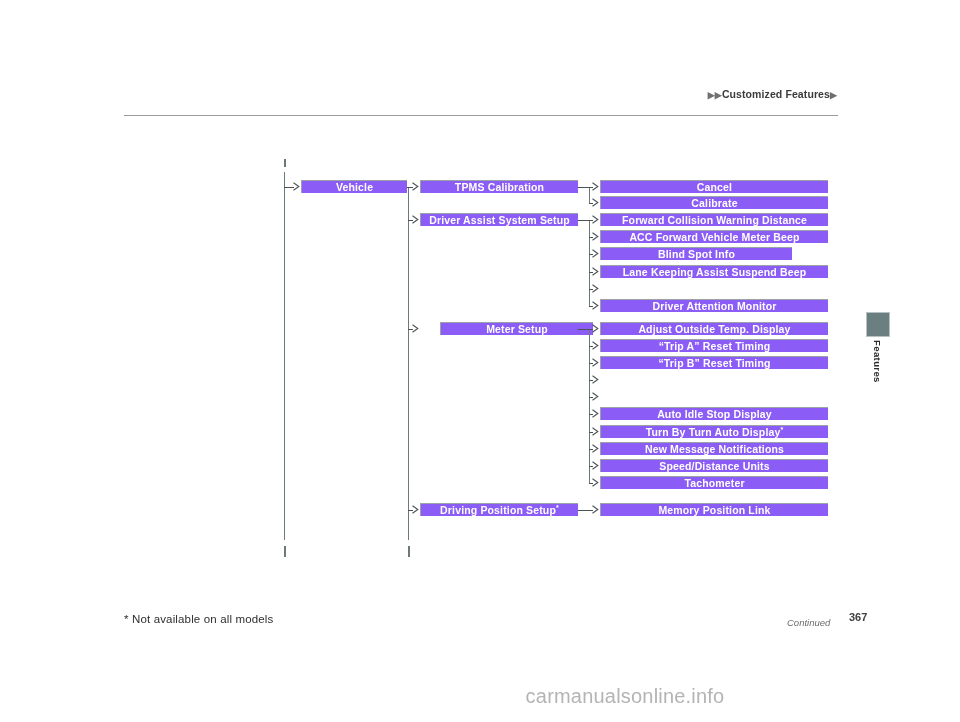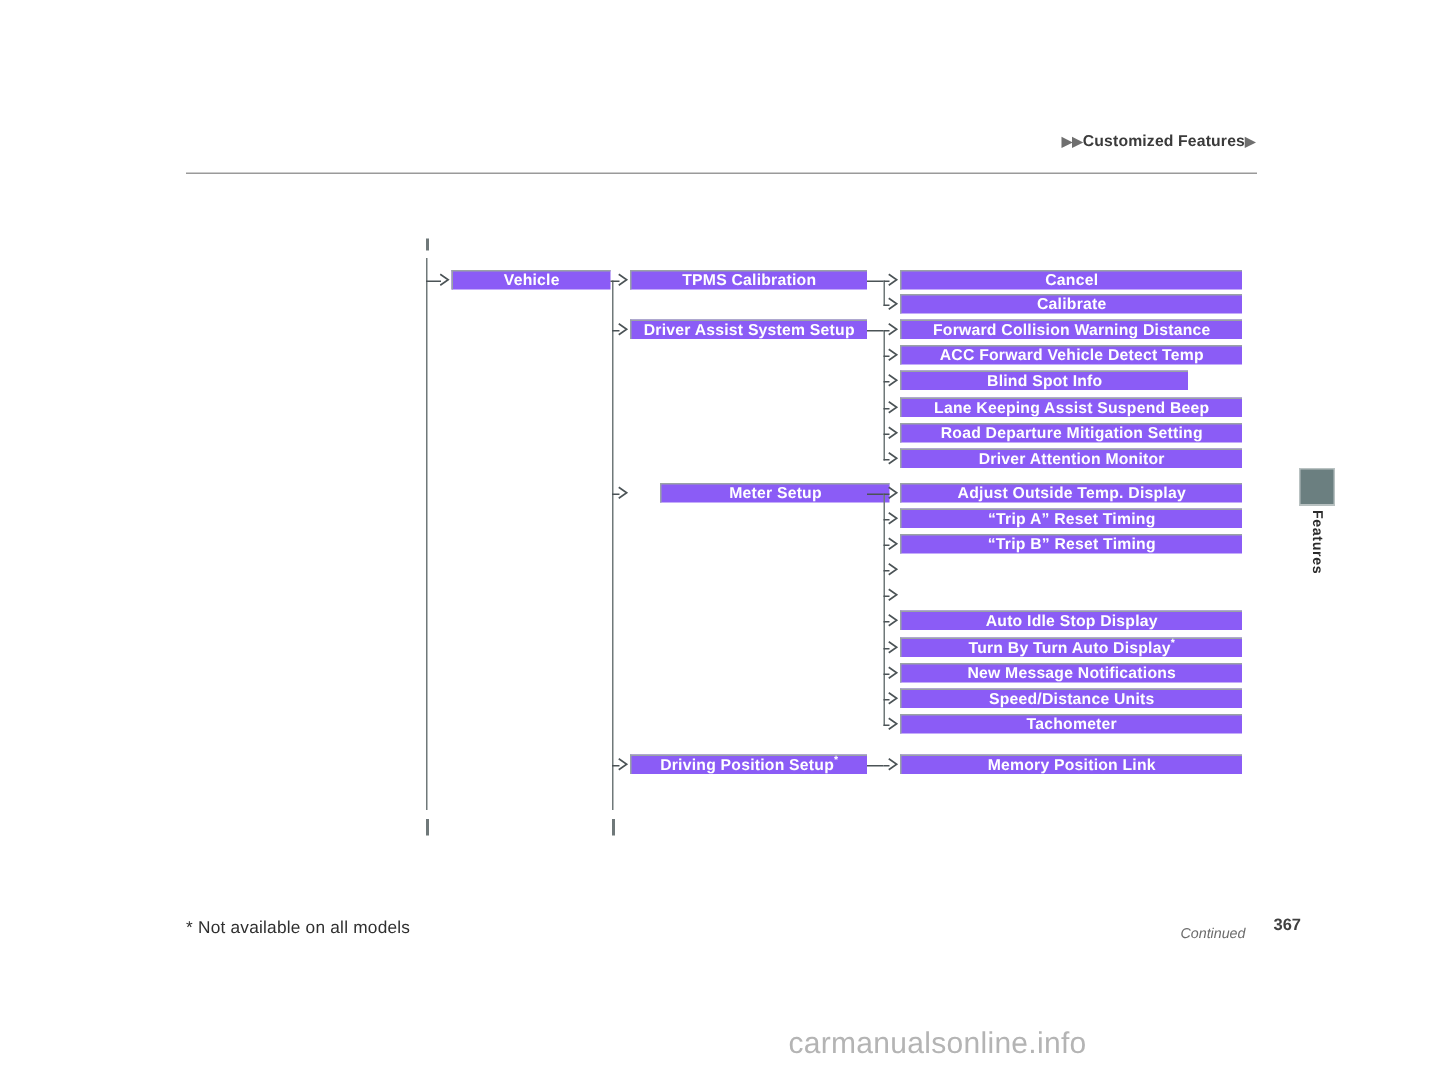--- a/index.html
+++ b/index.html
@@ -246,42 +246,41 @@
         <path d="M0.5 0.8 L5.8 4.5 L0.5 8.2" fill="none" stroke="#4b5356" stroke-width="1.1"></path>
       </svg>
     </div>
     <div class="node" style="left: 600px; top: 213px; width: 228px;"><span>Forward Collision Warning Distance</span></div>
     <div class="hline" style="left: 589px; top: 236.5px; width: 4px;"></div>
     <div class="arrow" style="left: 592px; top: 232px;">
       <svg width="7" height="9" viewBox="0 0 7 9">
         <path d="M0.5 0.8 L5.8 4.5 L0.5 8.2" fill="none" stroke="#4b5356" stroke-width="1.1"></path>
       </svg>
     </div>
-    <div class="node" style="left: 600px; top: 230px; width: 228px;"><span>ACC Forward Vehicle Detect Temp</span></div>
+    <div class="node" style="left: 600px; top: 230px; width: 228px;"><span>ACC Forward Vehicle Meter Beep</span></div>
     <div class="hline" style="left: 589px; top: 253.5px; width: 4px;"></div>
     <div class="arrow" style="left: 592px; top: 249px;">
       <svg width="7" height="9" viewBox="0 0 7 9">
         <path d="M0.5 0.8 L5.8 4.5 L0.5 8.2" fill="none" stroke="#4b5356" stroke-width="1.1"></path>
       </svg>
     </div>
     <div class="node" style="left: 600px; top: 247px; width: 192px;"><span>Blind Spot Info</span></div>
     <div class="hline" style="left: 589px; top: 271.5px; width: 4px;"></div>
     <div class="arrow" style="left: 592px; top: 267px;">
       <svg width="7" height="9" viewBox="0 0 7 9">
         <path d="M0.5 0.8 L5.8 4.5 L0.5 8.2" fill="none" stroke="#4b5356" stroke-width="1.1"></path>
       </svg>
     </div>
     <div class="node" style="left: 600px; top: 265px; width: 228px;"><span>Lane Keeping Assist Suspend Beep</span></div>
     <div class="hline" style="left: 589px; top: 288.5px; width: 4px;"></div>
     <div class="arrow" style="left: 592px; top: 284px;">
       <svg width="7" height="9" viewBox="0 0 7 9">
         <path d="M0.5 0.8 L5.8 4.5 L0.5 8.2" fill="none" stroke="#4b5356" stroke-width="1.1"></path>
       </svg>
     </div>
-    <div class="node" style="left: 600px; top: 282px; width: 228px;"><span>Road Departure Mitigation Setting</span></div>
     <div class="hline" style="left: 589px; top: 305.5px; width: 4px;"></div>
     <div class="arrow" style="left: 592px; top: 301px;">
       <svg width="7" height="9" viewBox="0 0 7 9">
         <path d="M0.5 0.8 L5.8 4.5 L0.5 8.2" fill="none" stroke="#4b5356" stroke-width="1.1"></path>
       </svg>
     </div>
     <div class="node" style="left: 600px; top: 299px; width: 228px;"><span>Driver Attention Monitor</span></div>
     <div class="hline" style="left: 578px; top: 328.5px; width: 11px;"></div>
     <div class="vline" style="left: 589px; top: 328.5px; height: 155px;"></div>
     <div class="hline" style="left: 589px; top: 328.5px; width: 4px;"></div>

